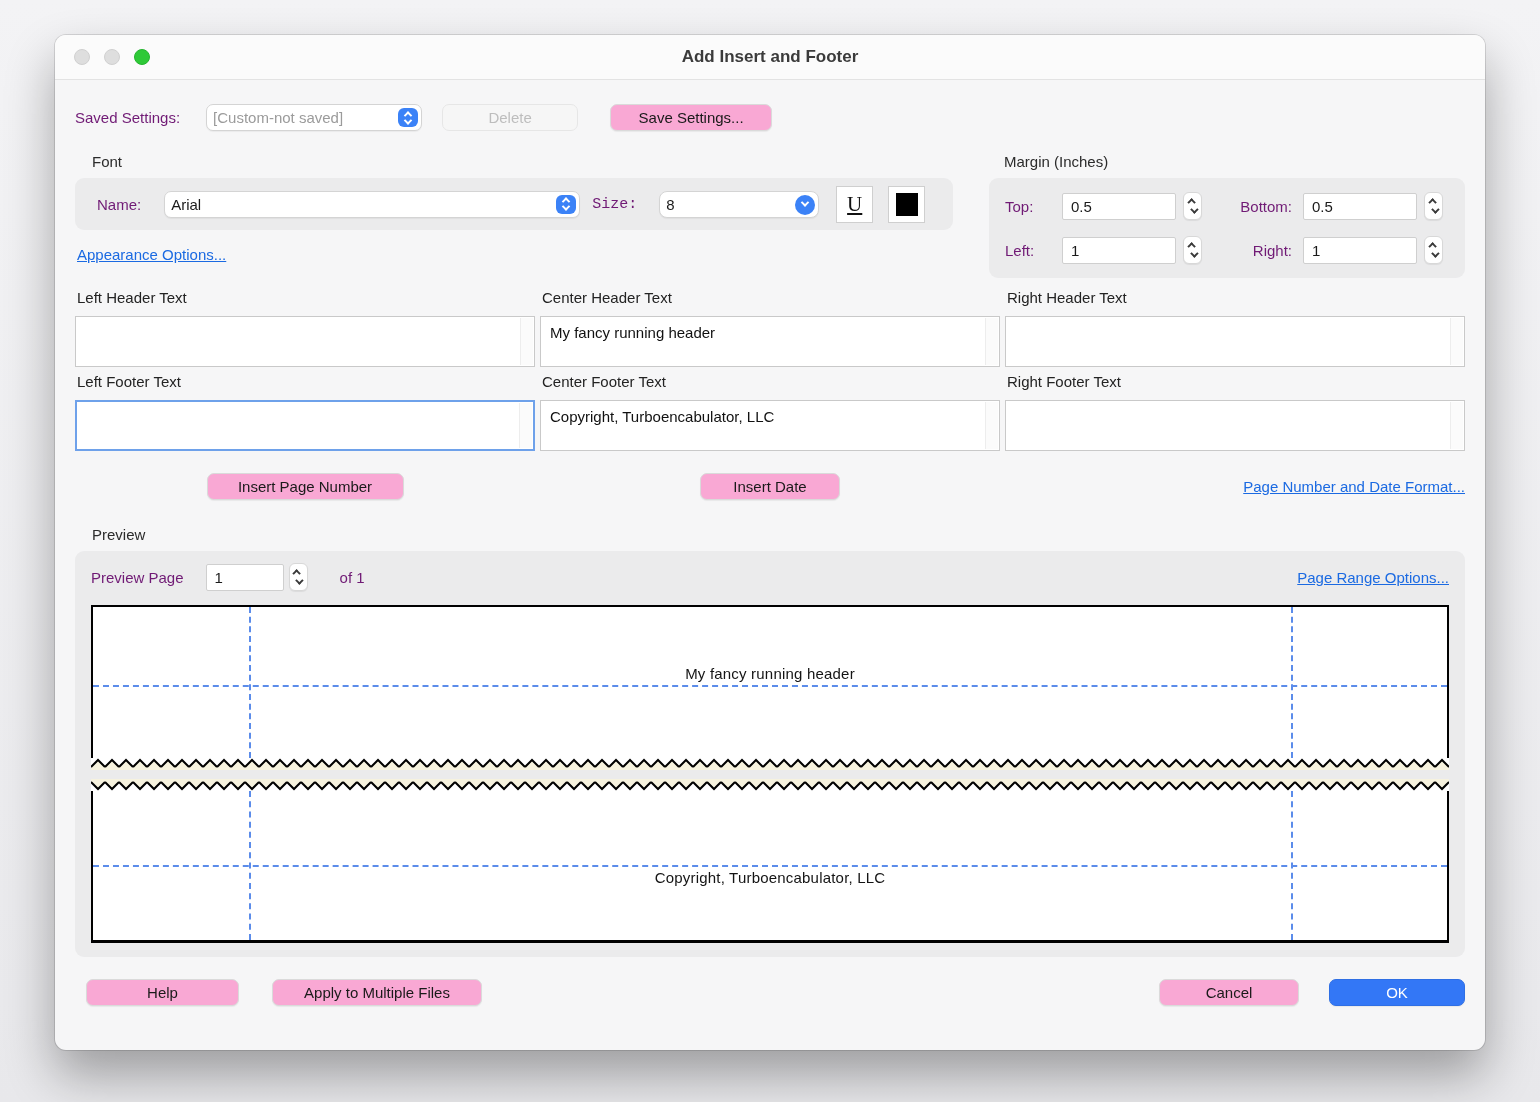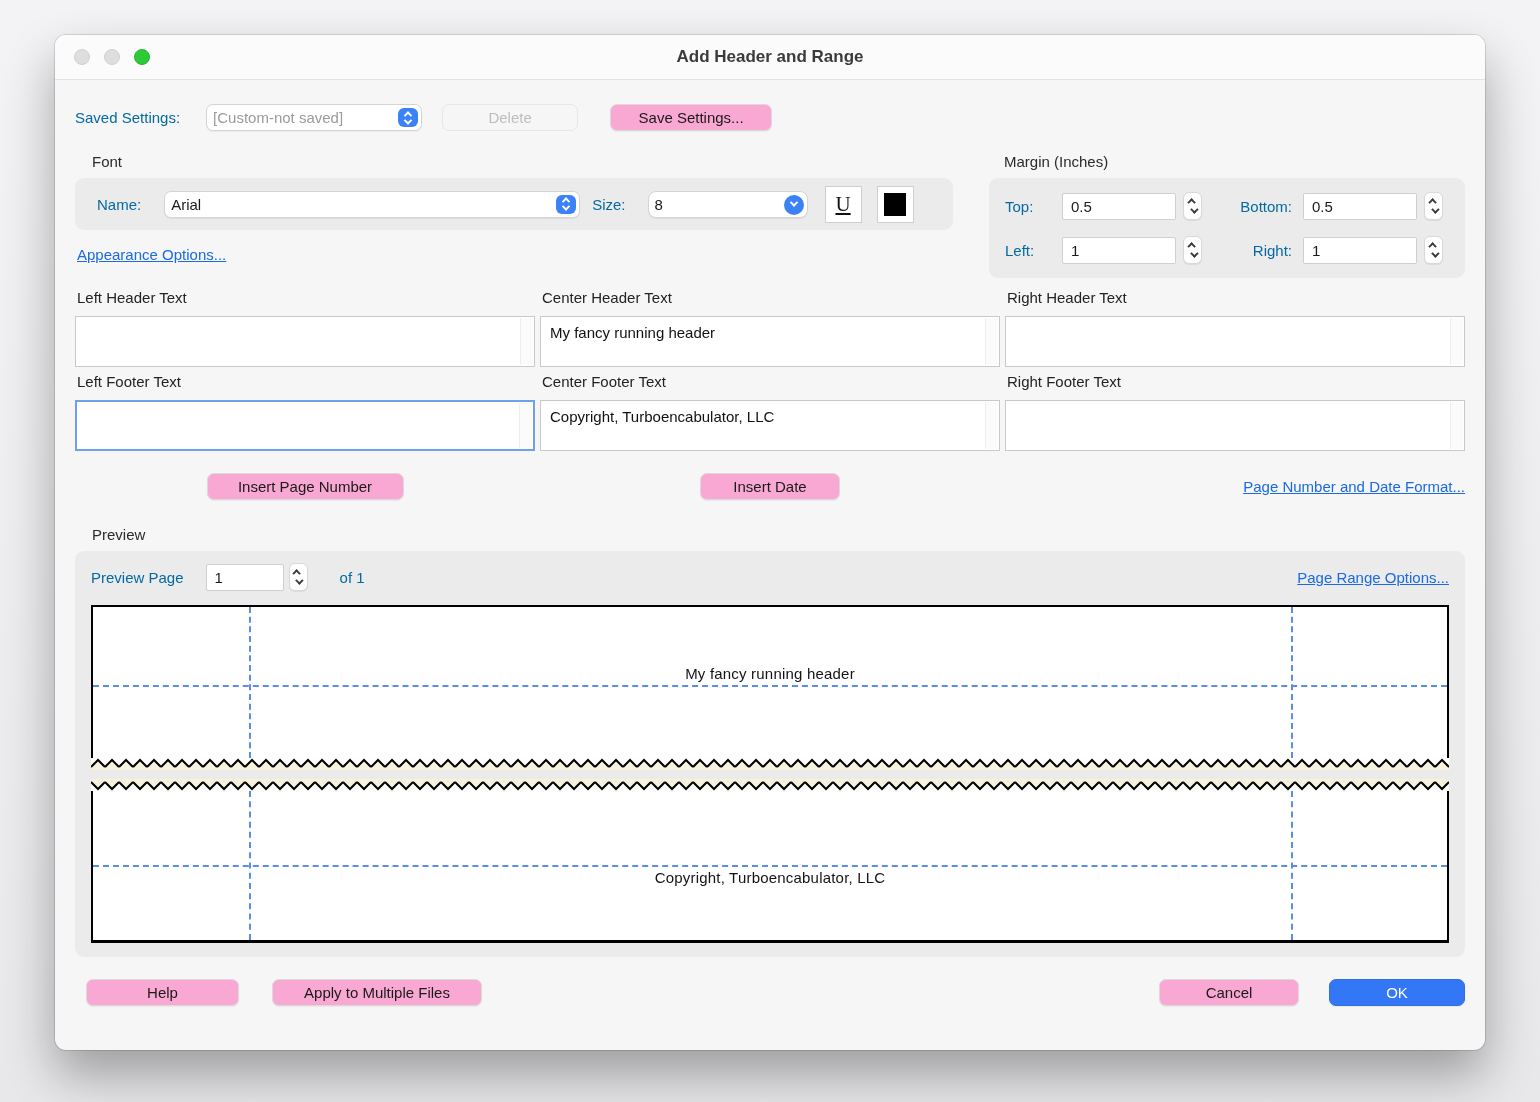--- a/index.html
+++ b/index.html
@@ -69,21 +69,21 @@
     outline:none; width:100%;
   }
 
   .link { color:#1b6ae2; font-size:15px; text-decoration:underline; cursor:pointer; white-space:nowrap; }
 
   .group-label { font-size:15px; color:#2b2b2b; margin-bottom:8px; }
   .groupbox { background:#ebebec; border-radius:9px; }
 
   
   .row-saved { display:flex; align-items:center; margin:6px 0 22px 0; }
-  .lbl { font-size:15px; color:#0369a1; }
+  .lbl { font-size:15px; color:#701a75; }
 
   
   .topgrid { display:flex; justify-content:space-between; align-items:flex-start; }
   .font-col { width:878px; }
   .font-box { height:52px; display:flex; align-items:center; padding:0 14px 0 22px; }
   .margin-col { width:476px; }
   .margin-box { padding:14px 16px; display:grid; grid-template-columns:50px 114px 22px 84px 114px 22px; column-gap:7px; row-gap:16px; align-items:center; }
 
   .ubtn {
     width:37px; height:37px; background:#fff; border:1px solid #cfcfcf;
@@ -135,21 +135,21 @@
 <body>
 
 <div class="window">
 
   <div class="titlebar">
     <div class="traffic">
       <div class="dot gray"></div>
       <div class="dot gray"></div>
       <div class="dot green"></div>
     </div>
-    <div class="title">Add Header and Range</div>
+    <div class="title">Add Insert and Footer</div>
   </div>
 
   <div class="content">
 
     <div class="row-saved">
       <span class="lbl">Saved Settings:</span>
       <div class="select" style="width:216px; margin-left:26px; color:#9b9b9b;">
         <span>[Custom-not saved]</span>
         <span class="popup-btn">
           <span class="chv up"></span>
@@ -165,21 +165,21 @@
         <div class="group-label" style="margin-left:17px;">Font</div>
         <div class="groupbox font-box">
           <span class="lbl">Name:</span>
           <div class="select" style="width:416px; margin-left:23px;">
             <span>Arial</span>
             <span class="popup-btn">
               <span class="chv up"></span>
                 <span class="chv down"></span>
             </span>
           </div>
-          <span class="lbl" style="margin-left:12px;">Size:</span>
+          <span class="lbl" style="margin-left:12px;font-family:Liberation Mono, monospace;">Size:</span>
           <div class="select" style="width:160px; margin-left:22px; border-radius:8px;">
             <span>8</span>
             <span class="popup-btn round">
               <span class="chv down" style="margin-top:-2px;"></span>
             </span>
           </div>
           <div class="ubtn" style="margin-left:17px;">U</div>
           <div class="swatchbtn" style="margin-left:15px;">
             <div class="swatch-inner"></div>
           </div>

